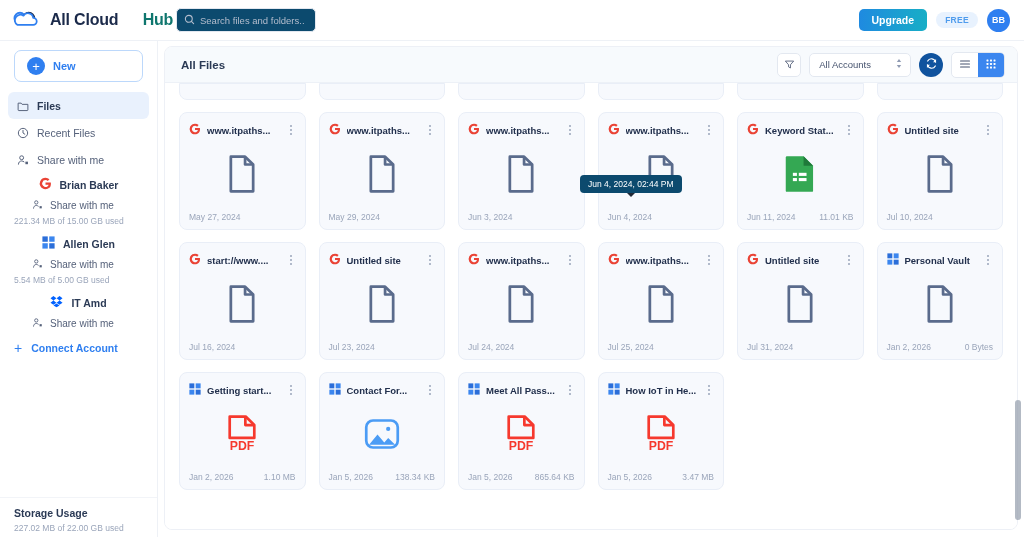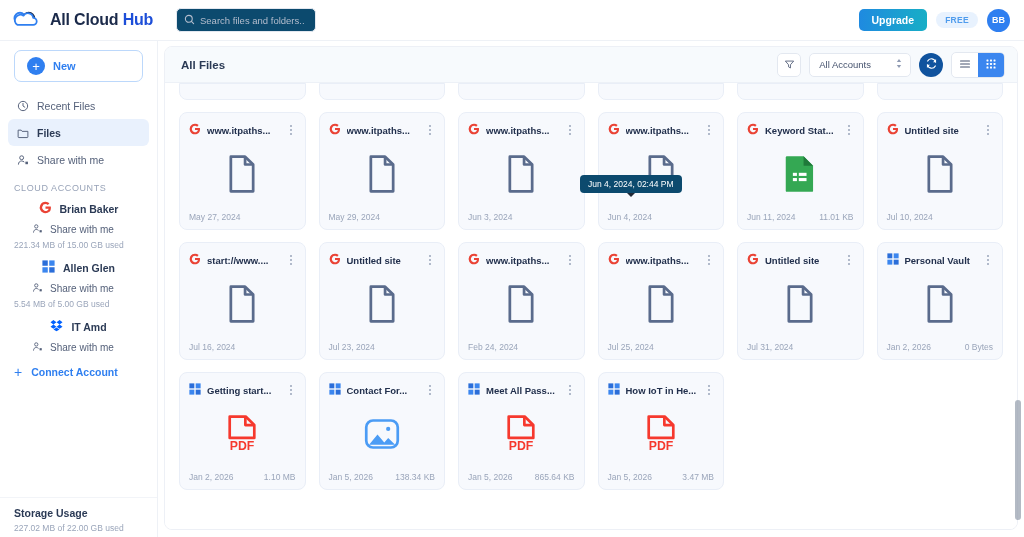--- a/index.html
+++ b/index.html
@@ -13,21 +13,21 @@
 
   
   .topbar {
     height: 41px; min-height: 41px; background: #fff;
     display: flex; align-items: center; padding: 0 14px 0 12px;
     border-bottom: 1px solid #eef1f6;
   }
   .brand { display: flex; align-items: center; gap: 8px; width: 150px; }
   .brand-logo { width: 30px; height: 22px; flex: none; }
   .brand-text { font-size: 16px; font-weight: bold; color: #1b2a4a; letter-spacing: -.2px; white-space: nowrap; }
-  .brand-text .hub { color: #1d4ed8; }
+  .brand-text .hub { color: #0f766e; margin-left: 20px; }
 
   .search {
     margin-left: 14px; width: 140px; height: 24px;
     border: 1px solid #e3e8f0; border-radius: 5px; background: #0c4a6e;
     display: flex; align-items: center; gap: 5px; padding: 0 7px; justify-content: space-between;
   }
   .search input {
     border: none; outline: none; font-size: 9.5px; color: #8f9bb3;
     font-family: "Liberation Sans", sans-serif; width: 100%; background: transparent;
   }
@@ -217,50 +217,49 @@
 
   <div class="body">
 
     <div class="sidebar">
       <div class="new-btn">
         <span class="new-circ">+</span>
         <span class="new-label">New</span>
       </div>
 
       <div class="nav">
+        <div class="nav-item active">
+          <span class="ic">
+            <svg width="12" height="12" viewBox="0 0 16 16">
+                <path d="M1.5 4.2h4l1.3 1.6h7.7v7.4a.9.9 0 0 1-.9.9H2.4a.9.9 0 0 1-.9-.9z" fill="none" stroke="#55617a" stroke-width="1.3" stroke-linejoin="round"></path>
+              </svg>
+          </span>
+          <span>Files</span>
+        </div>
         <div class="nav-item">
           <span class="ic">
             <svg width="12" height="12" viewBox="0 0 16 16">
                 <circle cx="8" cy="8" r="6.2" fill="none" stroke="#55617a" stroke-width="1.3"></circle>
                 <path d="M8 4.6V8l2.4 1.6" fill="none" stroke="#55617a" stroke-width="1.3" stroke-linecap="round"></path>
               </svg>
           </span>
           <span>Recent Files</span>
-        </div>
-        <div class="nav-item active">
-          <span class="ic">
-            <svg width="12" height="12" viewBox="0 0 16 16">
-                <path d="M1.5 4.2h4l1.3 1.6h7.7v7.4a.9.9 0 0 1-.9.9H2.4a.9.9 0 0 1-.9-.9z" fill="none" stroke="#55617a" stroke-width="1.3" stroke-linejoin="round"></path>
-              </svg>
-          </span>
-          <span>Files</span>
         </div>
         <div class="nav-item">
           <span class="ic">
             <svg width="12" height="12" viewBox="0 0 16 16">
                 <circle cx="6.2" cy="5" r="2.6" fill="none" stroke="#55617a" stroke-width="1.3"></circle>
                 <path d="M1.9 13.6c0-2.6 1.9-4.3 4.3-4.3 1.2 0 2.3.4 3.1 1.1" fill="none" stroke="#55617a" stroke-width="1.3" stroke-linecap="round"></path>
                 <rect x="11.2" y="10.2" width="3.4" height="3.4" fill="#55617a"></rect>
               </svg>
           </span>
           <span>Share with me</span>
         </div>
       </div>
 
-      <div class="section-label">CLOUD ACCOUNTS</div>
 
       <div class="acct">
         <div class="acct-head">
           <span>
             <svg width="13" height="13" viewBox="0 0 18 18">
                 <path d="M16.5 9.2c0-.6-.05-1.1-.16-1.65H9v3.1h4.3a3.7 3.7 0 0 1-1.6 2.4v2h2.6c1.5-1.4 2.2-3.45 2.2-5.85z" fill="#ea4335"></path>
                 <path d="M9 17c2.16 0 3.97-.72 5.3-1.95l-2.6-2a4.8 4.8 0 0 1-7.16-2.5H1.85v2.07A8 8 0 0 0 9 17z" fill="#ea4335"></path>
                 <path d="M4.54 10.55a4.8 4.8 0 0 1 0-3.1V5.38H1.85a8 8 0 0 0 0 7.24z" fill="#ea4335"></path>
                 <path d="M9 4.2c1.22 0 2.3.42 3.16 1.24l2.3-2.3A7.7 7.7 0 0 0 9 1a8 8 0 0 0-7.15 4.38l2.69 2.07A4.8 4.8 0 0 1 9 4.2z" fill="#ea4335"></path>
               </svg>
@@ -641,21 +640,21 @@
                     <i></i>
                   </div>
                 </div>
                 <div class="card-body">
                   <span><svg width="30" height="38" viewBox="0 0 24 32">
                       <path d="M2.6 1.4h12L21.4 8v22.6H2.6z" fill="none" stroke="#5a6b8c" stroke-width="2.3" stroke-linejoin="round"></path>
                       <path d="M14.6 1.6V8h6.6" fill="none" stroke="#5a6b8c" stroke-width="2.3" stroke-linejoin="round"></path>
                     </svg></span>
                 </div>
                 <div class="card-foot">
-                  <span class="card-date">Feb 24, 2024</span>
+                  <span class="card-date">Jul 24, 2024</span>
                   <span class="card-size"></span>
                 </div>
               </div>
               <div class="card">
                 <div class="card-top">
                   <span><svg width="12" height="12" viewBox="0 0 18 18">
                       <path d="M16.5 9.2c0-.6-.05-1.1-.16-1.65H9v3.1h4.3a3.7 3.7 0 0 1-1.6 2.4v2h2.6c1.5-1.4 2.2-3.45 2.2-5.85z" fill="#ea4335"></path>
                       <path d="M9 17c2.16 0 3.97-.72 5.3-1.95l-2.6-2a4.8 4.8 0 0 1-7.16-2.5H1.85v2.07A8 8 0 0 0 9 17z" fill="#ea4335"></path>
                       <path d="M4.54 10.55a4.8 4.8 0 0 1 0-3.1V5.38H1.85a8 8 0 0 0 0 7.24z" fill="#ea4335"></path>
                       <path d="M9 4.2c1.22 0 2.3.42 3.16 1.24l2.3-2.3A7.7 7.7 0 0 0 9 1a8 8 0 0 0-7.15 4.38l2.69 2.07A4.8 4.8 0 0 1 9 4.2z" fill="#ea4335"></path>

